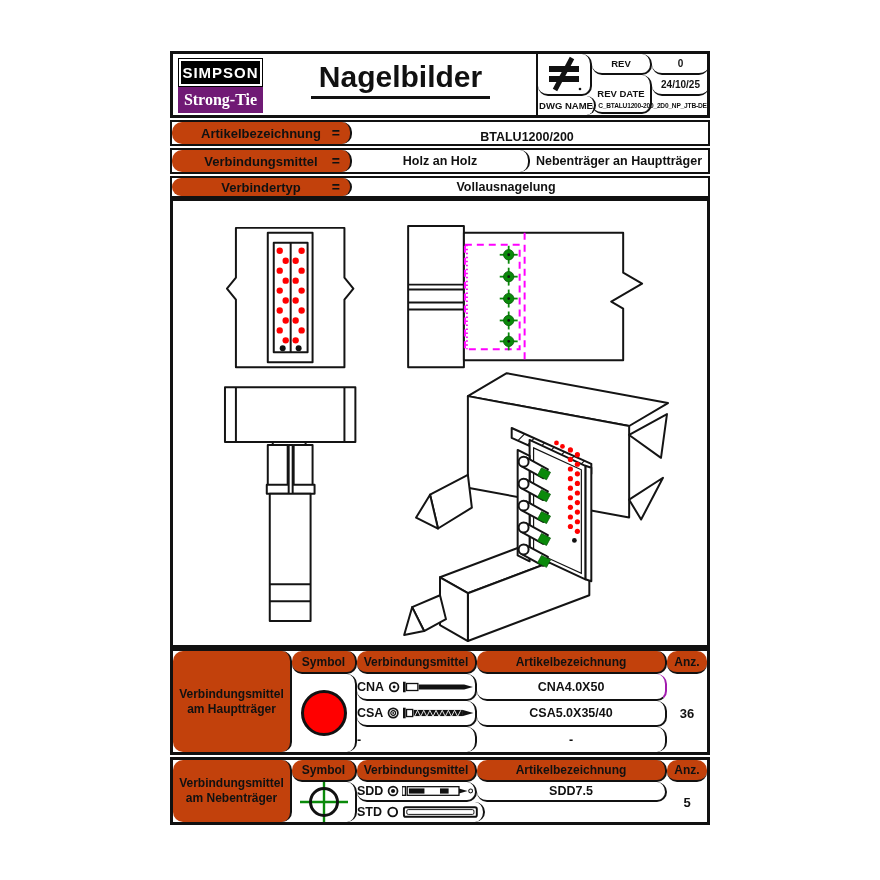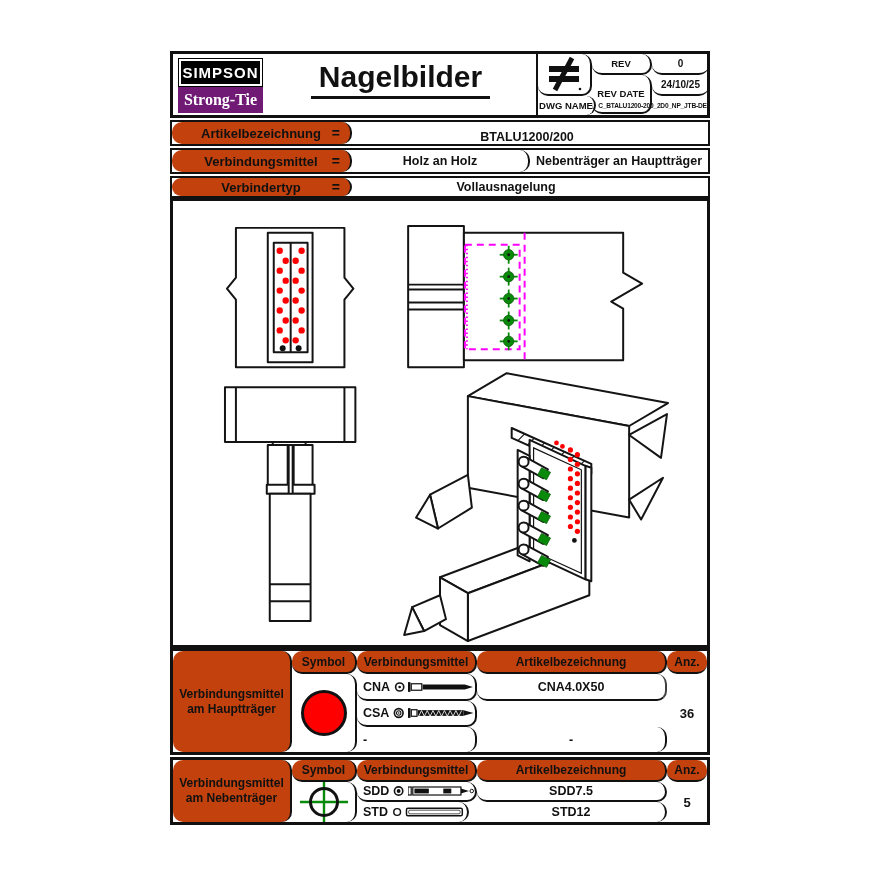--- a/index.html
+++ b/index.html
@@ -23,21 +23,21 @@
   .info-row{border:2px solid #111;background:#fff;}
   .info-label{font-size:13px;font-weight:bold;}
   .info-eq{position:absolute;right:10px;font-size:14px;font-weight:bold;}
   .info-val{font-size:12.5px;font-weight:bold;}
   
   .th{font-size:12px;font-weight:bold;}
   .group-lbl{font-size:12px;font-weight:bold;text-align:center;line-height:1.25;}
   .code{font-size:12.5px;font-weight:bold;margin-right:4px;}
   .article{font-size:12.5px;font-weight:bold;}
   .anz{font-size:13px;font-weight:bold;}
-  .fast-cell{justify-content:flex-start;padding-left:6px;}
+  .fast-cell{justify-content:flex-start;}
   .red-dot-symbol{width:40px;height:40px;border:3px solid #111;border-radius:50%;background:#FF0000;}
   
   .sw2{fill:#fff;stroke:#141414;stroke-width:2;stroke-linejoin:round;}
   .k2{stroke:#141414;stroke-width:2;fill:none;}
   .k1{stroke:#141414;stroke-width:1.2;fill:none;}
   .mag{fill:none;stroke:#FF00FF;stroke-width:2;}
   .rd{fill:#FF0000;stroke:none;}
   .bk{fill:#111;stroke:none;}
   .grnln{stroke:#0A8A0A;stroke-width:1.8;fill:none;}
   .grnfill{fill:#0A8A0A;stroke:#0a5c0a;stroke-width:0.8;}
@@ -313,39 +313,42 @@
       <svg width="14" height="14" viewBox="0 0 14 14">
           <circle cx="7" cy="7" r="5" class="k2"></circle>
           <circle cx="7" cy="7" r="1.6" class="bk"></circle>
         </svg>
       <svg width="82" height="16" viewBox="0 0 82 16" style="margin-left:3px;">
         <rect x="0" y="2" width="3" height="12" class="bk"></rect>
         <rect x="4" y="4" width="13" height="8" fill="#fff" stroke="#111" stroke-width="1.5"></rect>
         <path d="M18,5 H70 L80,8 L70,11 H18 Z" class="bk"></path>
       </svg>
     </div>
-    <div class="cell bb article" style="left:304px;top:23px;width:190px;height:27px;border-right:2px solid #404040;">
+    <div class="cell bb article" style="left:304px;top:23px;width:190px;height:27px;border-right:2px solid #a21caf;">
       <span>CNA4.0X50</span>
     </div>
 
     <div class="cell br bb fast-cell" style="left:184px;top:50px;width:120px;height:26px;">
       <span class="code">CSA</span>
       <svg width="14" height="14" viewBox="0 0 14 14">
           <circle cx="7" cy="7" r="5.3" class="k2"></circle>
           <circle cx="7" cy="7" r="2.7" fill="none" stroke="#111" stroke-width="1.3"></circle>
           <circle cx="7" cy="7" r="1" class="bk"></circle>
         </svg>
       <svg width="82" height="16" viewBox="0 0 82 16" style="margin-left:3px;">
         <rect x="0" y="2" width="3" height="12" class="bk"></rect>
         <rect x="4" y="4" width="7" height="8" fill="#fff" stroke="#111" stroke-width="1.5"></rect>
         <rect x="12" y="4.5" width="56" height="7" class="bk"></rect>
         <path d="M13,12 l3.5,-7 3.5,7 3.5,-7 3.5,7 3.5,-7 3.5,7 3.5,-7 3.5,7 3.5,-7 3.5,7 3.5,-7 3.5,7 3.5,-7 3.5,7 3.5,-7" stroke="#fff" stroke-width="1" fill="none"></path>
         <path d="M68,4.5 L80,8 L68,11.5 Z" class="bk"></path>
       </svg>
     </div>
+    <div class="cell bb article" style="left:304px;top:50px;width:190px;height:26px;border-right:2px solid #111;">
+      <span>CSA5.0X35/40</span>
+    </div>
 
     <div class="cell br fast-cell" style="left:184px;top:76px;width:120px;height:25px;">
       <span class="code">-</span>
     </div>
     <div class="cell article" style="left:304px;top:76px;width:190px;height:25px;border-right:2px solid #111;">
       <span>-</span>
     </div>
 
     <div class="cell anz" style="left:494px;top:23px;width:40px;height:78px;">
       <span>36</span>
@@ -393,32 +396,29 @@
         <rect x="8" y="5" width="18" height="6" class="bk"></rect>
         <rect x="44" y="5" width="10" height="6" class="bk"></rect>
         <path d="M66,5 L76,8 L66,11 Z" class="bk"></path>
         <circle cx="79.5" cy="8" r="2.2" class="k1"></circle>
       </svg>
     </div>
     <div class="cell bb article" style="left:304px;top:22px;width:190px;height:20px;border-right:2px solid #111;">
       <span>SDD7.5</span>
     </div>
 
-    <div class="cell br fast-cell" style="left:184px;top:42px;width:112px;height:20px;">
+    <div class="cell br fast-cell" style="left:184px;top:42px;width:128px;height:20px;">
       <span class="code">STD</span>
       <svg width="14" height="14" viewBox="0 0 14 14">
           <circle cx="7" cy="7" r="4.6" fill="none" stroke="#111" stroke-width="2"></circle>
         </svg>
       <svg width="84" height="16" viewBox="0 0 84 16" style="margin-left:3px;">
         <rect x="2" y="3" width="76" height="10" rx="2" fill="#fff" stroke="#111" stroke-width="2"></rect>
         <rect x="5" y="5.5" width="70" height="5" rx="1.5" fill="#fff" stroke="#111" stroke-width="1"></rect>
       </svg>
     </div>
-    <div class="cell article" style="left:304px;top:42px;width:190px;height:20px;border-right:2px solid #111;">
-      <span>STD12</span>
-    </div>
 
     <div class="cell anz" style="left:494px;top:22px;width:40px;height:40px;">
       <span>5</span>
     </div>
   </div>
 
 </div>
 
 </body></html>

